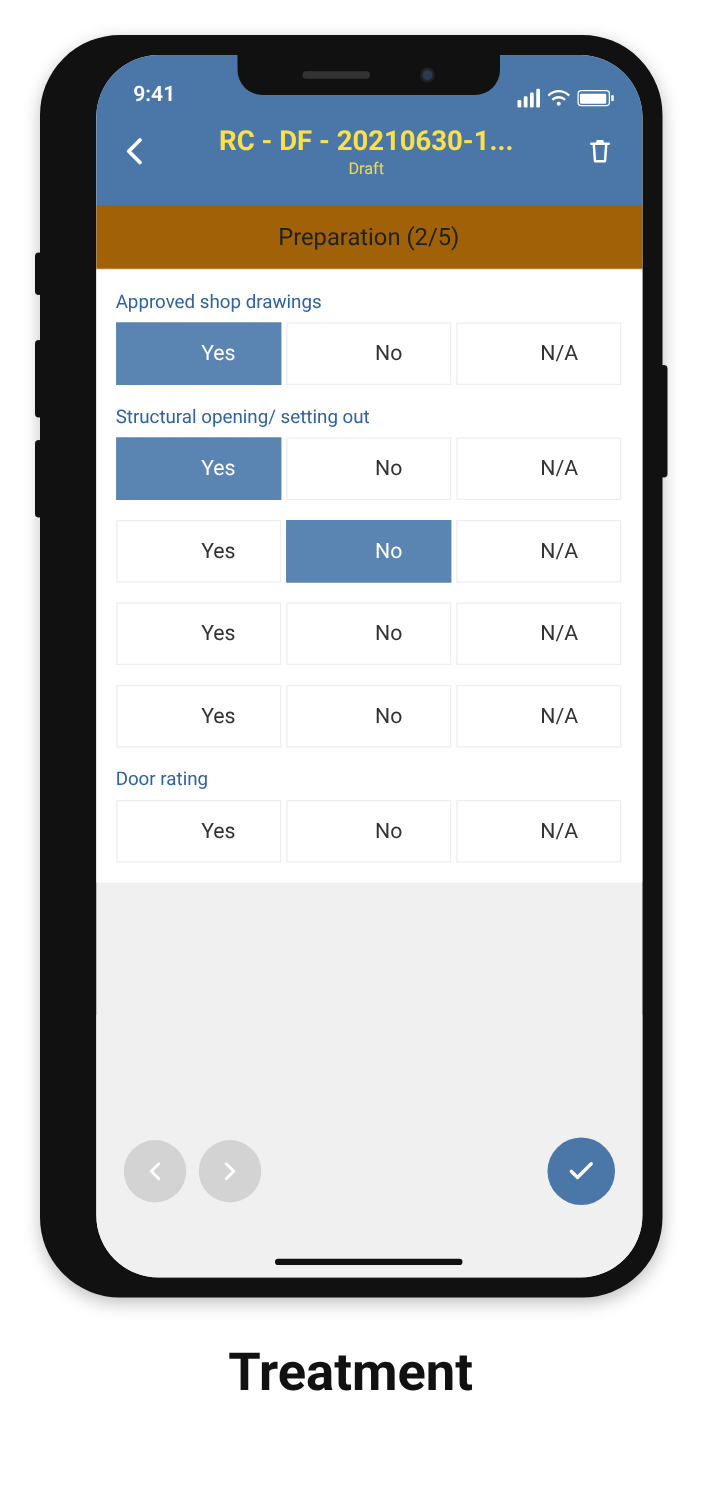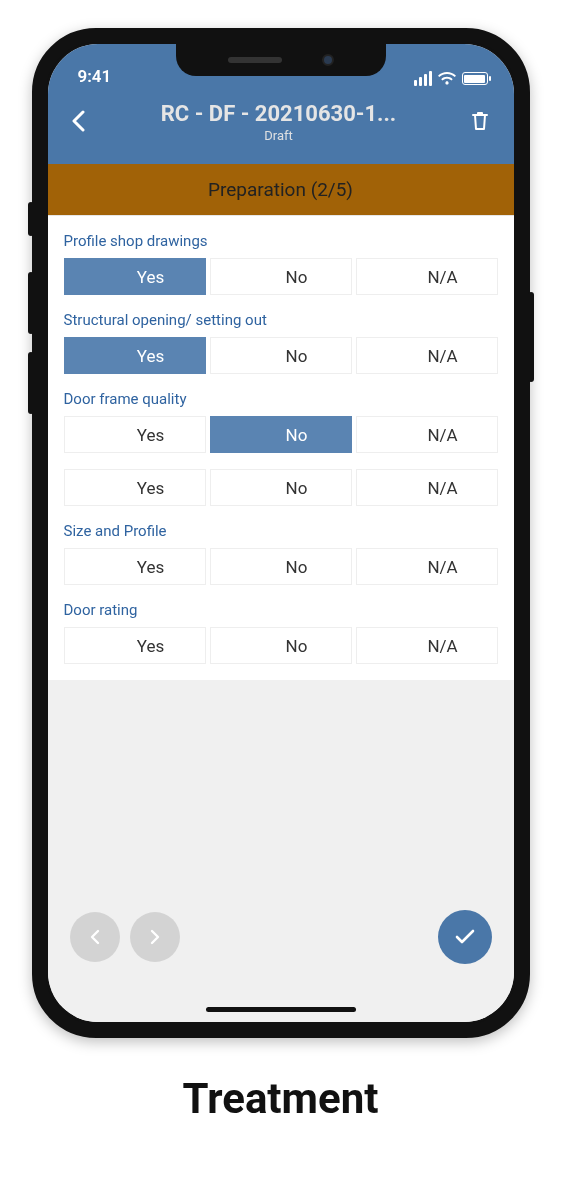--- a/index.html
+++ b/index.html
@@ -21,20 +21,21 @@
     position: relative;
     background: #111;
     box-shadow: 0 4px 14px rgba(0,0,0,0.25);
   }
   .phone-inner {
     position: absolute;
     inset: 2px;
     background: #f0f0f0;
     border-radius: 50px;
     overflow: hidden;
+    margin-left: 29px;
   }
   
   .side-btn { position: absolute; background: #111; border-radius: 4px; }
   .sb-left1 { left: -18px; top: 160px; width: 6px; height: 34px; }
   .sb-left2 { left: -18px; top: 230px; width: 6px; height: 62px; }
   .sb-left3 { left: -18px; top: 310px; width: 6px; height: 62px; }
   .sb-right { right: -18px; top: 250px; width: 6px; height: 90px; }
   
   .notch {
     position: absolute;
@@ -61,21 +62,21 @@
   .bars { display: flex; align-items: flex-end; gap: 2px; }
   .bars span { width: 3px; background: #fff; border-radius: 1px; }
   .bars span:nth-child(1){height:6px} .bars span:nth-child(2){height:9px}
   .bars span:nth-child(3){height:12px} .bars span:nth-child(4){height:15px}
   .battery { width: 26px; height: 13px; border: 1.5px solid #fff; border-radius: 3px; position: relative; }
   .battery::after { content:''; position:absolute; right:-4px; top:3px; width:2px; height:5px; background:#fff; border-radius:1px; }
   .battery-fill { position:absolute; inset:1.5px; background:#fff; border-radius:1px; }
   
   .app-header {
     background: #4a77a8;
-    color: #e5e5e5;
+    color: #fde047;
     height: 72px;
     display: flex; align-items: center;
     padding: 0 18px 15px 14px;
     position: relative;
   }
   .back-btn { width: 32px; height: 40px; display:flex; align-items:center; justify-content:center; }
   .header-center { flex:1; text-align:center; padding-top:2px; }
   .header-title { font-size: 22px; font-weight: 700; }
   .header-sub { font-size: 13px; opacity: 0.95; margin-top: 2px; }
   .trash-btn { width: 32px; height: 40px; display:flex; align-items:center; justify-content:center; }
@@ -88,21 +89,21 @@
     padding: 14px 0;
     border-bottom: 1px solid #e6e6e6;
   }
   
   .content { background: #fff; padding: 4px 0 12px; }
   .question { padding: 12px 16px 4px; }
   .q-label { color: #2f63a0; font-size: 15px; margin-bottom: 8px; }
   .options { display: flex; gap: 4px; }
   .opt {
     flex: 1;
-    height: 37px;
+    height: 50px;
     display: flex; align-items: center; justify-content: center;
     font-size: 17px;
     color: #333;
     border: 1px solid #eee;
     background: #fff;
     cursor: pointer;
     padding-left: 32px;
   }
   .opt.selected { background: #5a84b2; color: #fff; border-color: #5a84b2; }
   
@@ -182,52 +183,50 @@
         <svg width="20" height="22" viewBox="0 0 20 22">
             <path d="M3 5h14M8 5V3h4v2M5 5l1 14h8l1-14" stroke="#fff" stroke-width="2" fill="none" stroke-linecap="round" stroke-linejoin="round"></path>
           </svg>
       </div>
     </div>
 
     <div class="section-header">Preparation (2/5)</div>
 
     <div class="content" id="questions">
         <div class="question">
-          <div class="q-label">Profile shop drawings</div>
+          <div class="q-label">Approved shop drawings</div>
           <div class="options">
             <div class="opt selected">Yes</div>
             <div class="opt">No</div>
             <div class="opt">N/A</div>
           </div>
         </div>
         <div class="question">
           <div class="q-label">Structural opening/ setting out</div>
           <div class="options">
             <div class="opt selected">Yes</div>
             <div class="opt">No</div>
             <div class="opt">N/A</div>
           </div>
         </div>
         <div class="question">
-          <div class="q-label">Door frame quality</div>
           <div class="options">
             <div class="opt">Yes</div>
             <div class="opt selected">No</div>
             <div class="opt">N/A</div>
           </div>
         </div>
         <div class="question">
           <div class="options">
             <div class="opt">Yes</div>
             <div class="opt">No</div>
             <div class="opt">N/A</div>
           </div>
         </div>
         <div class="question">
-          <div class="q-label">Size and Profile</div>
           <div class="options">
             <div class="opt">Yes</div>
             <div class="opt">No</div>
             <div class="opt">N/A</div>
           </div>
         </div>
         <div class="question">
           <div class="q-label">Door rating</div>
           <div class="options">
             <div class="opt">Yes</div>

